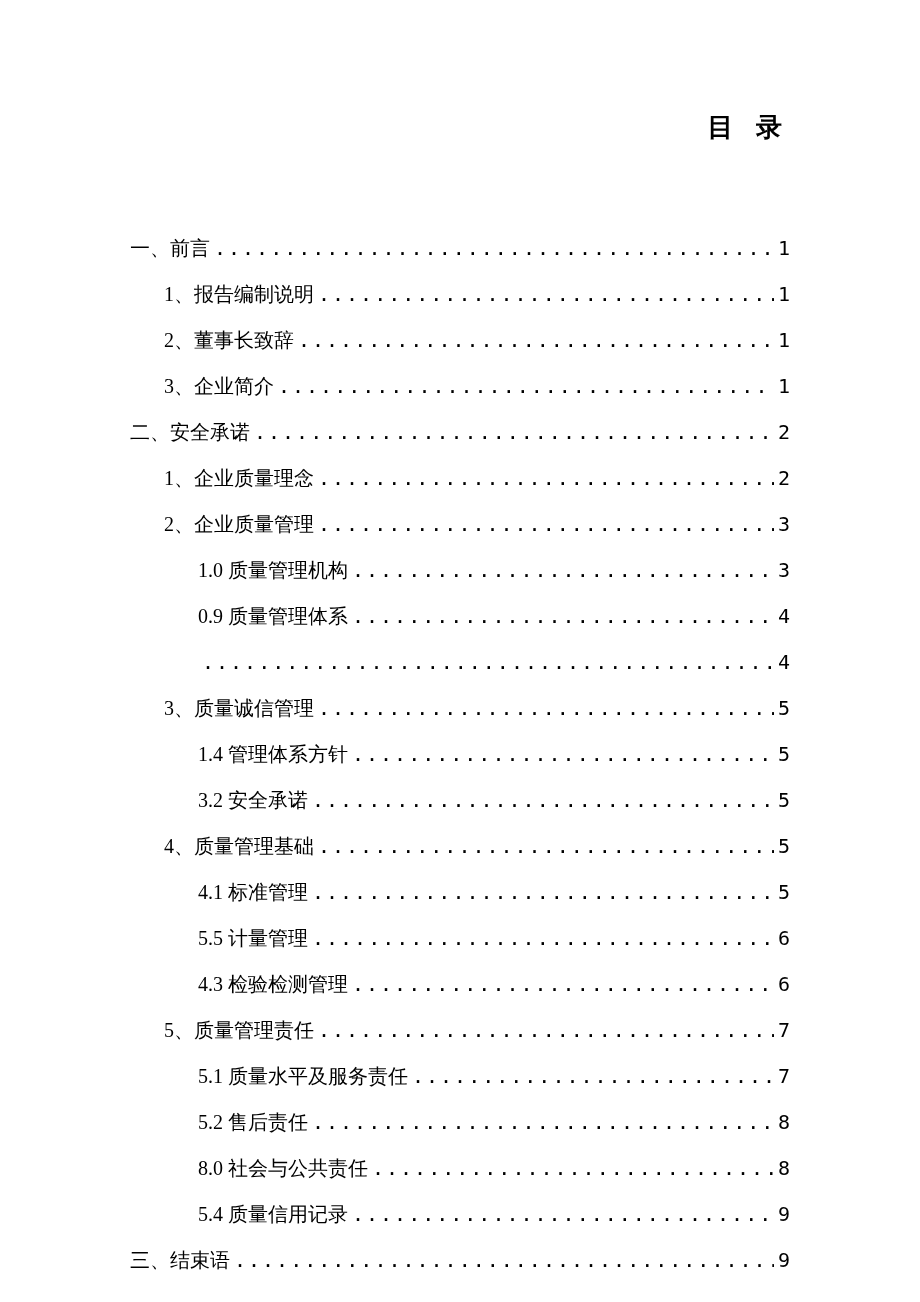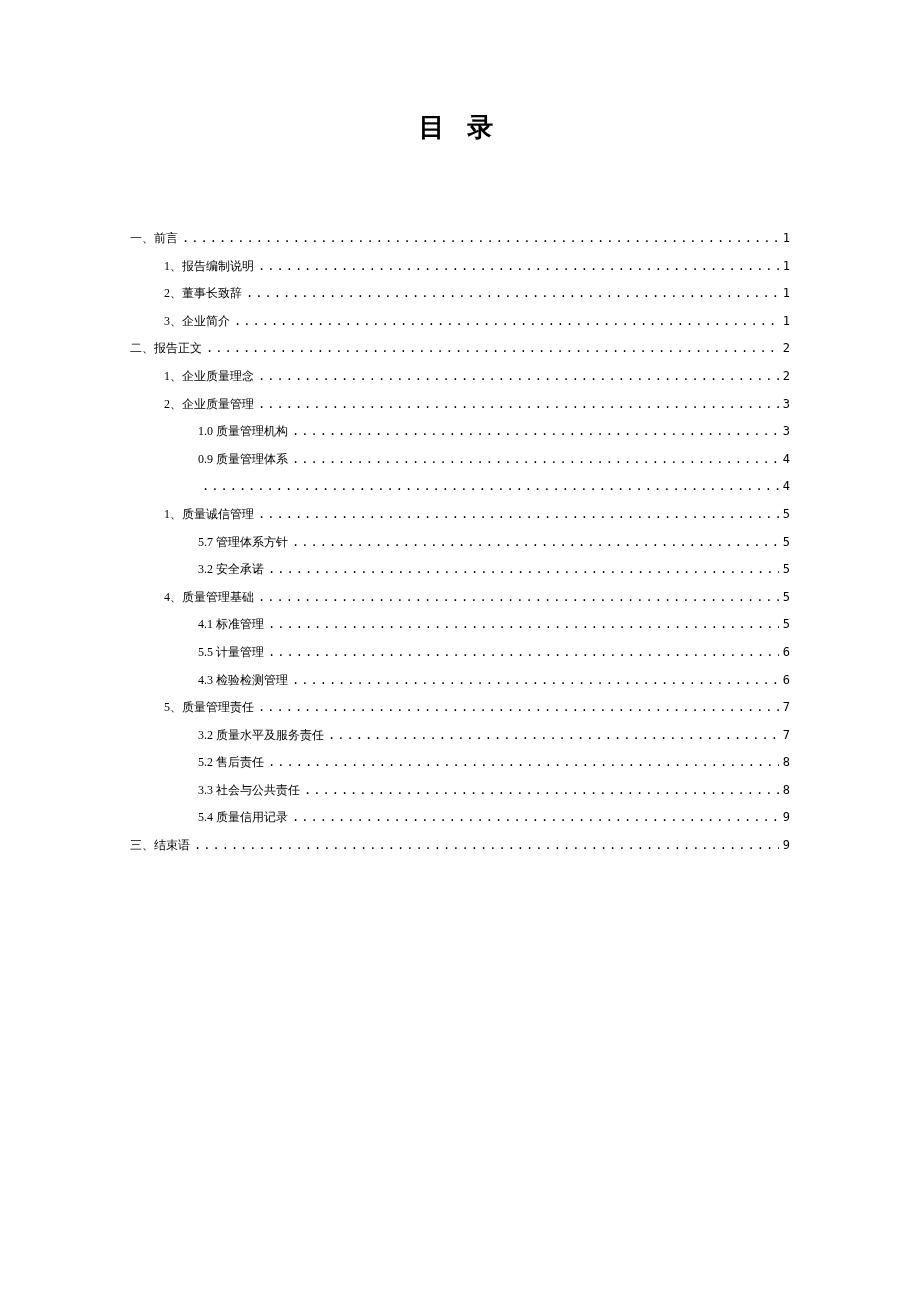--- a/index.html
+++ b/index.html
@@ -9,28 +9,28 @@
     }
     body {
       width: 920px;
       height: 1302px;
       background: #ffffff;
       font-family: "SimSun", "宋体", serif;
       color: #000000;
       padding: 110px 130px 0 130px;
     }
     .toc-title {
-      text-align: center;
+      text-align: right;
       font-size: 26px;
       font-weight: bold;
       margin-bottom: 80px;
       letter-spacing: 8px;
     }
     .toc {
-      font-size: 12px;
+      font-size: 20px;
       line-height: 2.3;
     }
     .toc-entry {
       display: flex;
       align-items: baseline;
       white-space: nowrap;
     }
     .toc-entry.level-0 {
       padding-left: 0;
     }
@@ -80,21 +80,21 @@
       <span class="toc-label">2、董事长致辞 </span>
       <span class="toc-dots"></span>
       <span class="toc-page">1</span>
     </div>
     <div class="toc-entry level-1">
       <span class="toc-label">3、企业简介  </span>
       <span class="toc-dots"></span>
       <span class="toc-page">1</span>
     </div>
     <div class="toc-entry level-0">
-      <span class="toc-label">二、报告正文</span>
+      <span class="toc-label">二、安全承诺</span>
       <span class="toc-dots"></span>
       <span class="toc-page">2</span>
     </div>
     <div class="toc-entry level-1">
       <span class="toc-label">1、企业质量理念 </span>
       <span class="toc-dots"></span>
       <span class="toc-page">2</span>
     </div>
     <div class="toc-entry level-1">
       <span class="toc-label">2、企业质量管理 </span>
@@ -109,26 +109,26 @@
     <div class="toc-entry level-2">
       <span class="toc-label">0.9 质量管理体系</span>
       <span class="toc-dots"></span>
       <span class="toc-page">4</span>
     </div>
     <div class="toc-entry level-2">
       <span class="toc-dots"></span>
       <span class="toc-page">4</span>
     </div>
     <div class="toc-entry level-1">
-      <span class="toc-label">1、质量诚信管理 </span>
+      <span class="toc-label">3、质量诚信管理 </span>
       <span class="toc-dots"></span>
       <span class="toc-page">5</span>
     </div>
     <div class="toc-entry level-2">
-      <span class="toc-label">5.7 管理体系方针  </span>
+      <span class="toc-label">1.4 管理体系方针  </span>
       <span class="toc-dots"></span>
       <span class="toc-page">5</span>
     </div>
     <div class="toc-entry level-2">
       <span class="toc-label">3.2 安全承诺  </span>
       <span class="toc-dots"></span>
       <span class="toc-page">5</span>
     </div>
     <div class="toc-entry level-1">
       <span class="toc-label">4、质量管理基础 </span>
@@ -149,31 +149,31 @@
       <span class="toc-label">4.3 检验检测管理</span>
       <span class="toc-dots"></span>
       <span class="toc-page">6</span>
     </div>
     <div class="toc-entry level-1">
       <span class="toc-label">5、质量管理责任 </span>
       <span class="toc-dots"></span>
       <span class="toc-page">7</span>
     </div>
     <div class="toc-entry level-2">
-      <span class="toc-label">3.2 质量水平及服务责任</span>
+      <span class="toc-label">5.1 质量水平及服务责任</span>
       <span class="toc-dots"></span>
       <span class="toc-page">7</span>
     </div>
     <div class="toc-entry level-2">
       <span class="toc-label">5.2 售后责任</span>
       <span class="toc-dots"></span>
       <span class="toc-page">8</span>
     </div>
     <div class="toc-entry level-2">
-      <span class="toc-label">3.3 社会与公共责任</span>
+      <span class="toc-label">8.0 社会与公共责任</span>
       <span class="toc-dots"></span>
       <span class="toc-page">8</span>
     </div>
     <div class="toc-entry level-2">
       <span class="toc-label">5.4 质量信用记录</span>
       <span class="toc-dots"></span>
       <span class="toc-page">9</span>
     </div>
     <div class="toc-entry level-0">
       <span class="toc-label">三、结束语  </span>

